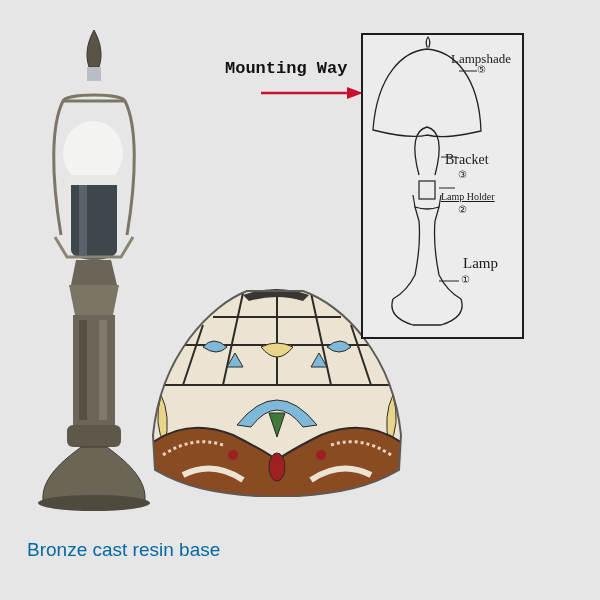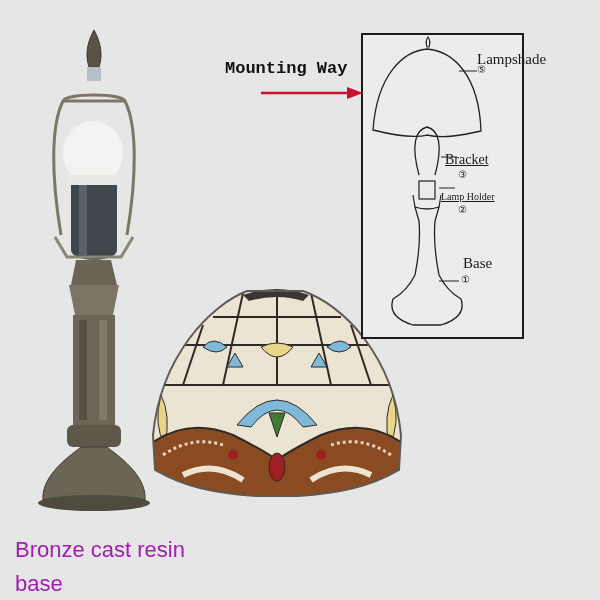--- a/index.html
+++ b/index.html
@@ -16,22 +16,22 @@
     position: absolute; left: 358px; top: 30px; width: 163px; height: 306px;
     border: 2px solid #1c1c1c; box-sizing: border-box; background: #ececec;
   }
   .diagram-svg { position: absolute; left: 0; top: 0; }
   .label {
     position: absolute; font-family: "Liberation Serif", serif; color: #1a1a1a; white-space: nowrap;
   }
   .mounting-label { position: absolute; left: 222px; top: 56px; font-family: "Liberation Mono", monospace; font-size: 17px; color: #111; font-weight: bold; }
   .arrow { position: absolute; left: 258px; top: 84px; }
   .caption {
-    position: absolute; left: 8px; top: 530px; width: 200px; height: 34px;
-    font-size: 22px; color: #a21caf; line-height: 34px; padding-left: 4px;
+    position: absolute; left: 20px; top: 530px; width: 200px; height: 34px;
+    font-size: 19px; color: #0369a1; line-height: 34px; padding-left: 4px;
   }
 </style>
 </head>
 <body>
 
 <div class="frame">
 
   <svg class="product-base" viewBox="0 0 145 490" width="145" height="490">
 
     <path d="M73 5 C66 18 64 30 68 42 L78 42 C82 30 80 18 73 5 Z" fill="#5a5446" stroke="#3a362e"></path>
@@ -119,24 +119,24 @@
       <path d="M56 140 C48 110 52 95 64 92 C76 95 80 110 72 140" fill="none" stroke="#222" stroke-width="1.3"></path>
       <line x1="78" y1="122" x2="94" y2="122" stroke="#222" stroke-width="1"></line>
 
       <rect x="56" y="146" width="16" height="18" fill="none" stroke="#222" stroke-width="1.2"></rect>
       <path d="M50 160 L52 172 M78 160 L76 172" stroke="#222" stroke-width="1.2"></path>
       <line x1="76" y1="153" x2="92" y2="153" stroke="#222" stroke-width="1"></line>
 
       <path d="M52 172 Q64 176 76 172 L72 186 Q70 210 76 240 Q84 256 98 264 Q104 282 78 290 L50 290 Q24 282 30 264 Q44 256 52 240 Q58 210 56 186 Z" fill="none" stroke="#222" stroke-width="1.3"></path>
       <line x1="76" y1="246" x2="96" y2="246" stroke="#222" stroke-width="1"></line>
     </svg>
-    <div class="label" style="left:88px;top:16px;font-size:15px;margin-left:26px;">Lampshade</div>
+    <div class="label" style="left:88px;top:16px;font-size:13px;">Lampshade</div>
     <div class="label" style="left:114px;top:29px;font-size:10px;">⑤</div>
-    <div class="label" style="left:82px;top:117px;font-size:14px;text-decoration:underline;">Bracket</div>
+    <div class="label" style="left:82px;top:117px;font-size:14px;">Bracket</div>
     <div class="label" style="left:95px;top:134px;font-size:10px;">③</div>
     <div class="label" style="left:78px;top:156px;font-size:10px;text-decoration:underline;">Lamp Holder</div>
     <div class="label" style="left:95px;top:169px;font-size:10px;">②</div>
-    <div class="label" style="left:100px;top:220px;font-size:15px;">Base</div>
+    <div class="label" style="left:100px;top:220px;font-size:15px;">Lamp</div>
     <div class="label" style="left:98px;top:239px;font-size:10px;">①</div>
   </div>
 
   <div class="caption">Bronze cast resin base</div>
 </div>
 
 </body></html>

